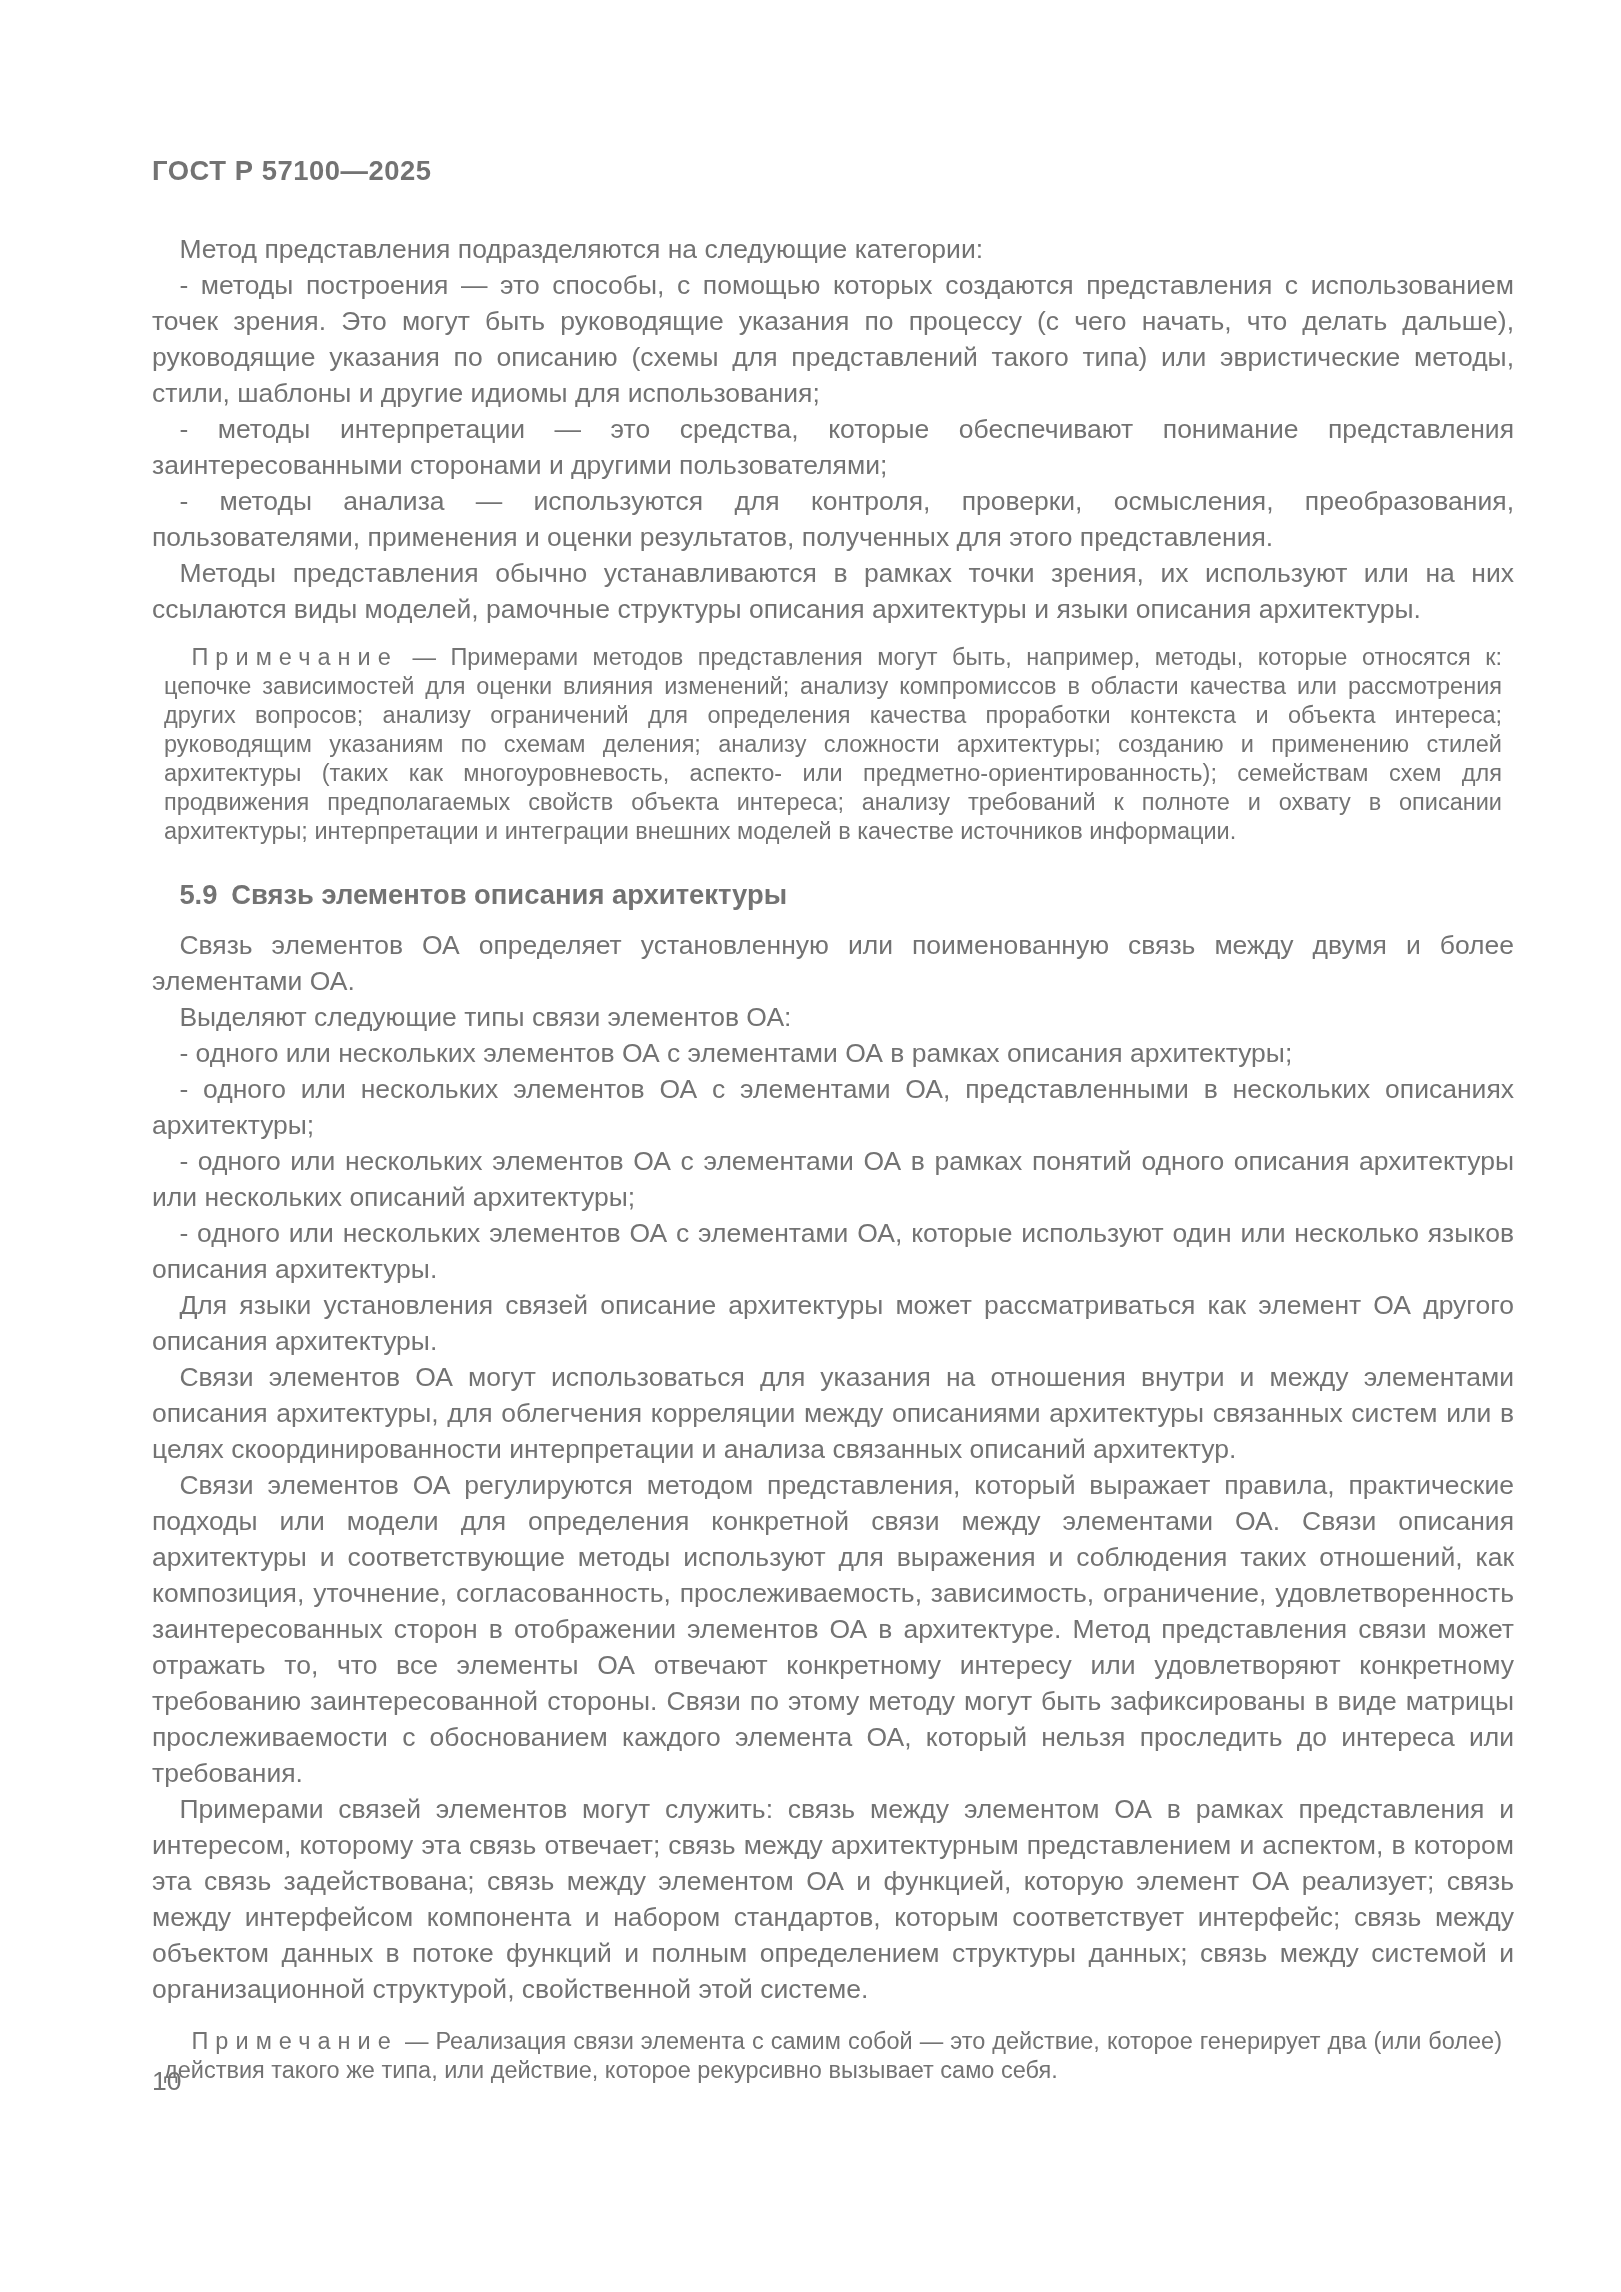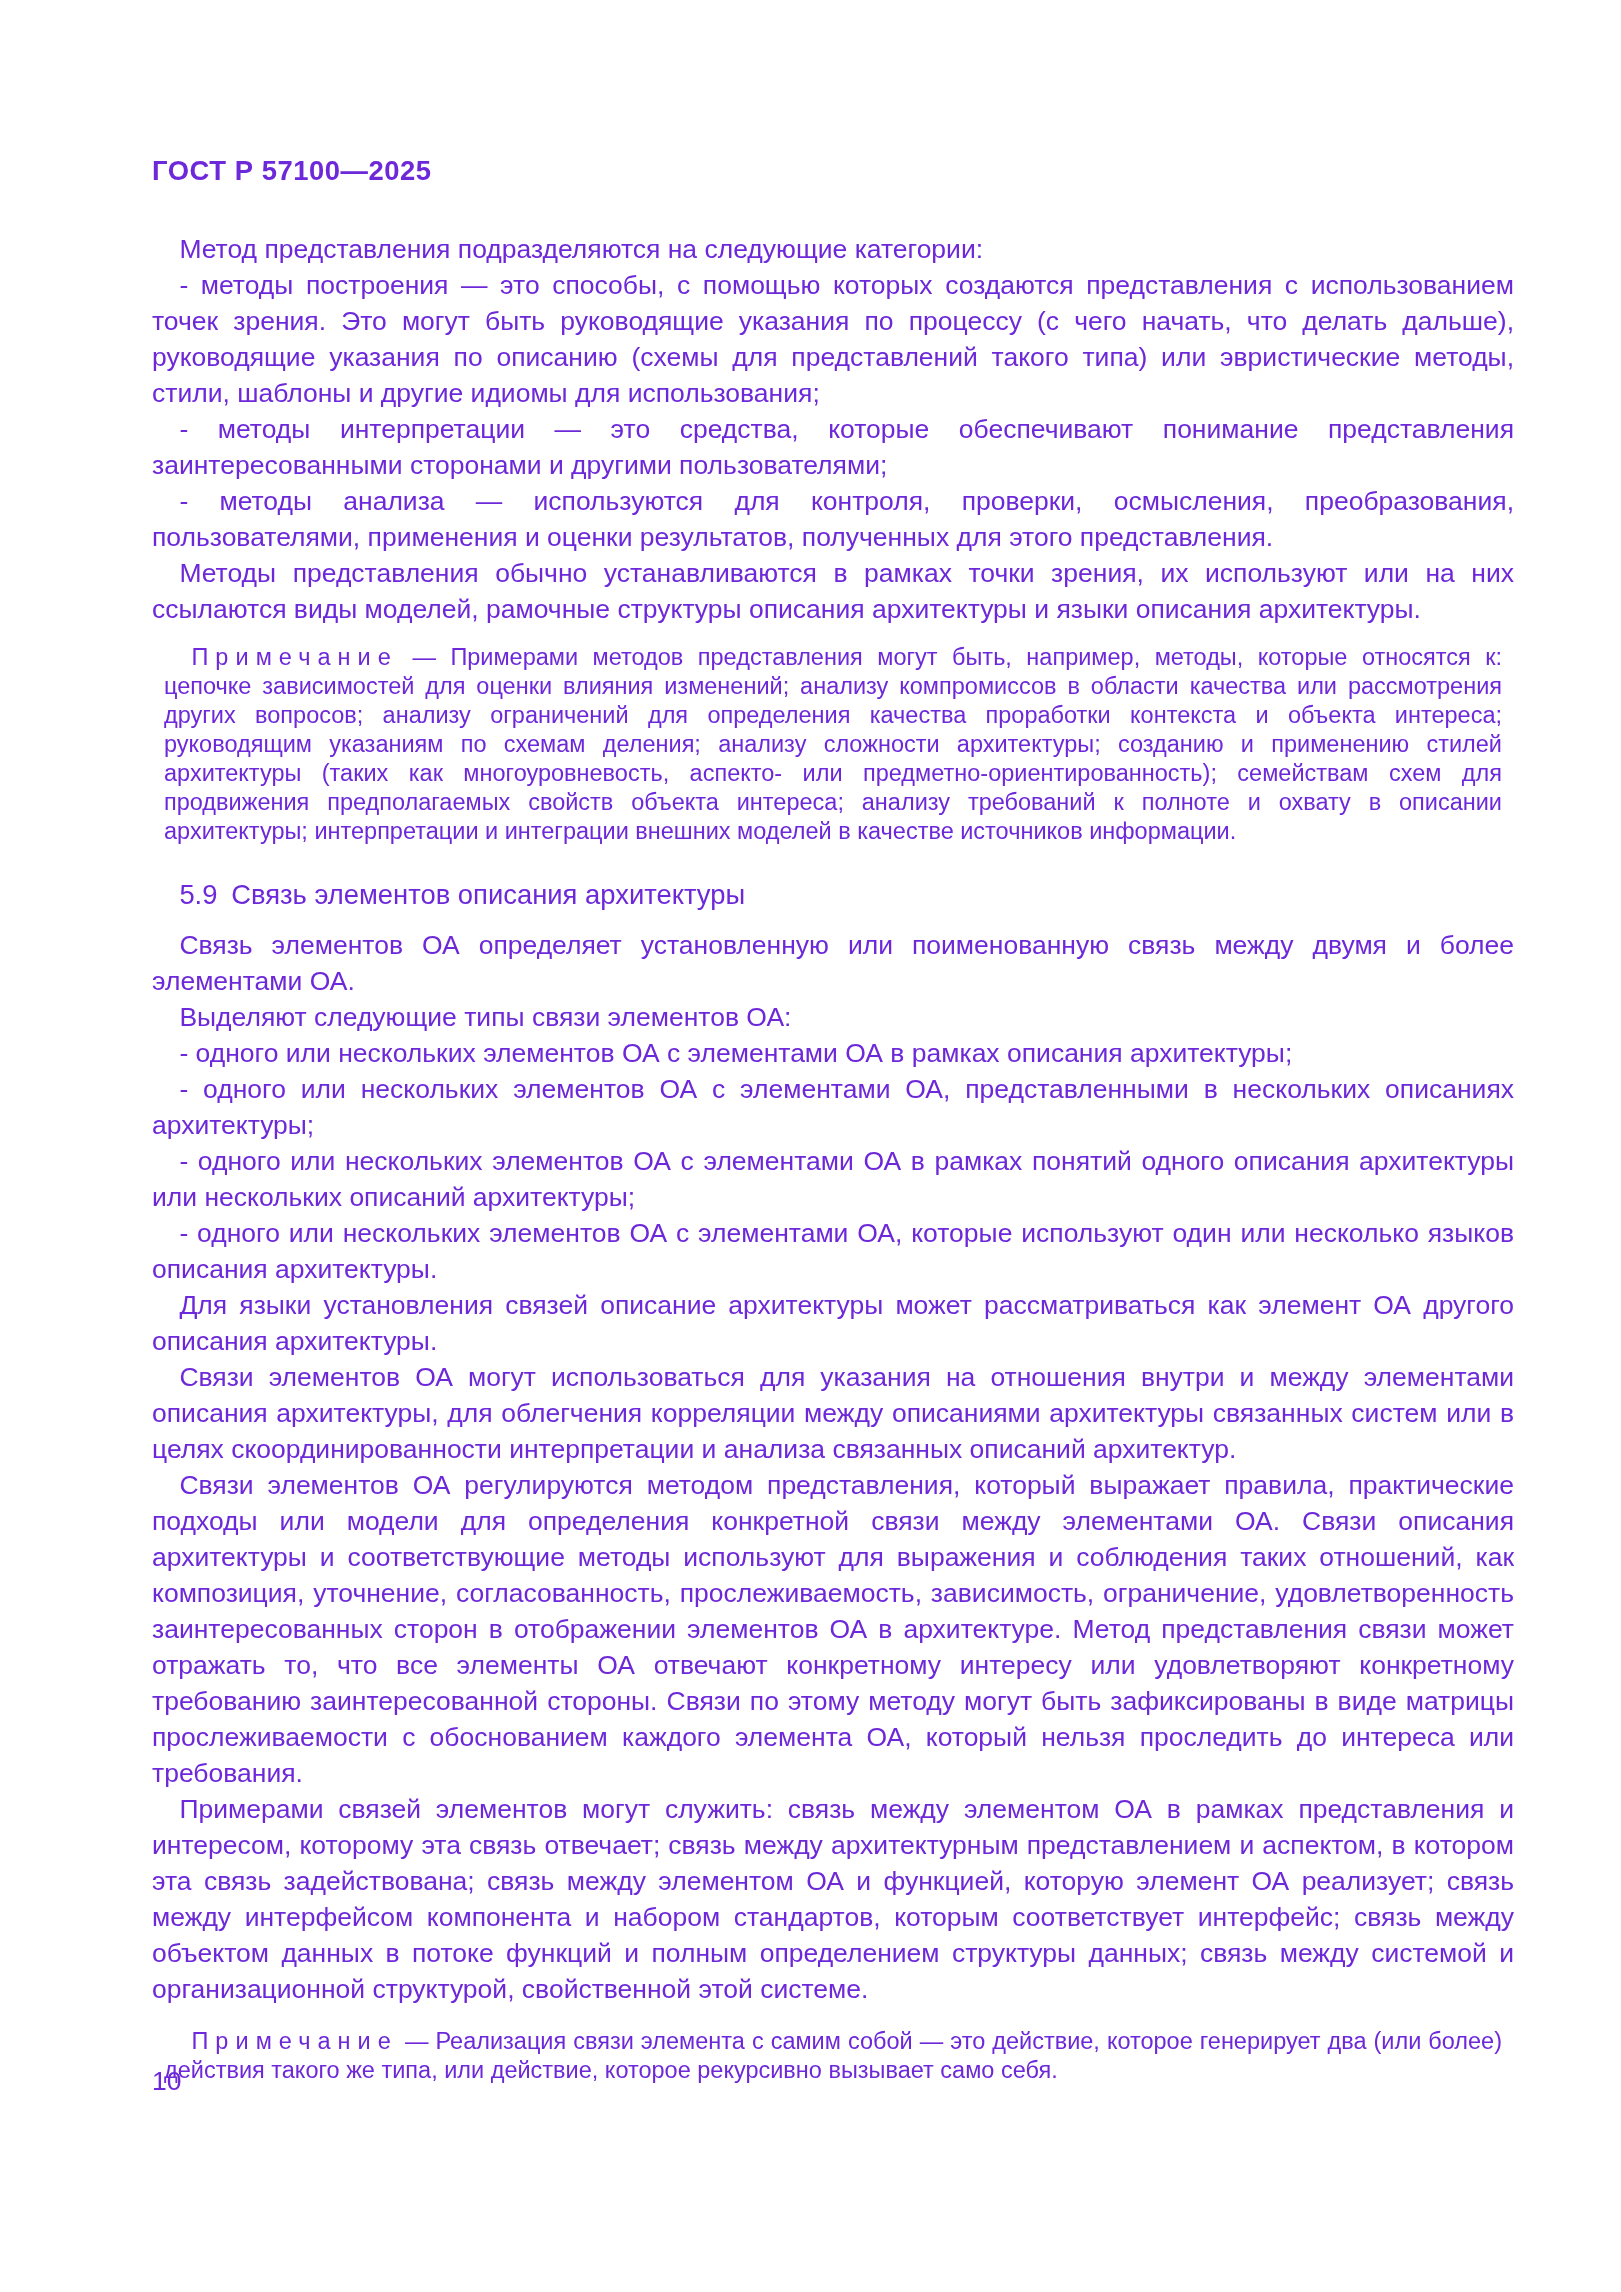--- a/index.html
+++ b/index.html
@@ -6,21 +6,21 @@
     margin: 0;
     padding: 0;
     background: #ffffff;
   }
   .page {
     position: relative;
     width: 1621px;
     height: 2293px;
     background: #ffffff;
     font-family: "Liberation Sans", sans-serif;
-    color: #6d28d9;
+    color: #737373;
     overflow: hidden;
   }
   .content {
     position: absolute;
     left: 152px;
     top: 153px;
     width: 1362px;
   }
   .doc-header {
     font-size: 27.4px;
@@ -42,21 +42,21 @@
     text-align: justify;
     text-indent: 27.4px;
     margin: 12px;
   }
   .note-first { margin-top: 15.7px; }
   .note-last  { margin-top: 19.6px; }
   .note-label { letter-spacing: 0.3em; }
   .heading {
     font-size: 27.4px;
     line-height: 35px;
-    font-weight: 400;
+    font-weight: 700;
     text-align: left;
     text-indent: 27.4px;
     margin: 31px 0 15.7px 0;
   }
   .heading .heading-num { margin-right: 13.7px; }
   .page-number {
     position: absolute;
     left: 152px;
     top: 2064px;
     font-size: 26.5px;

